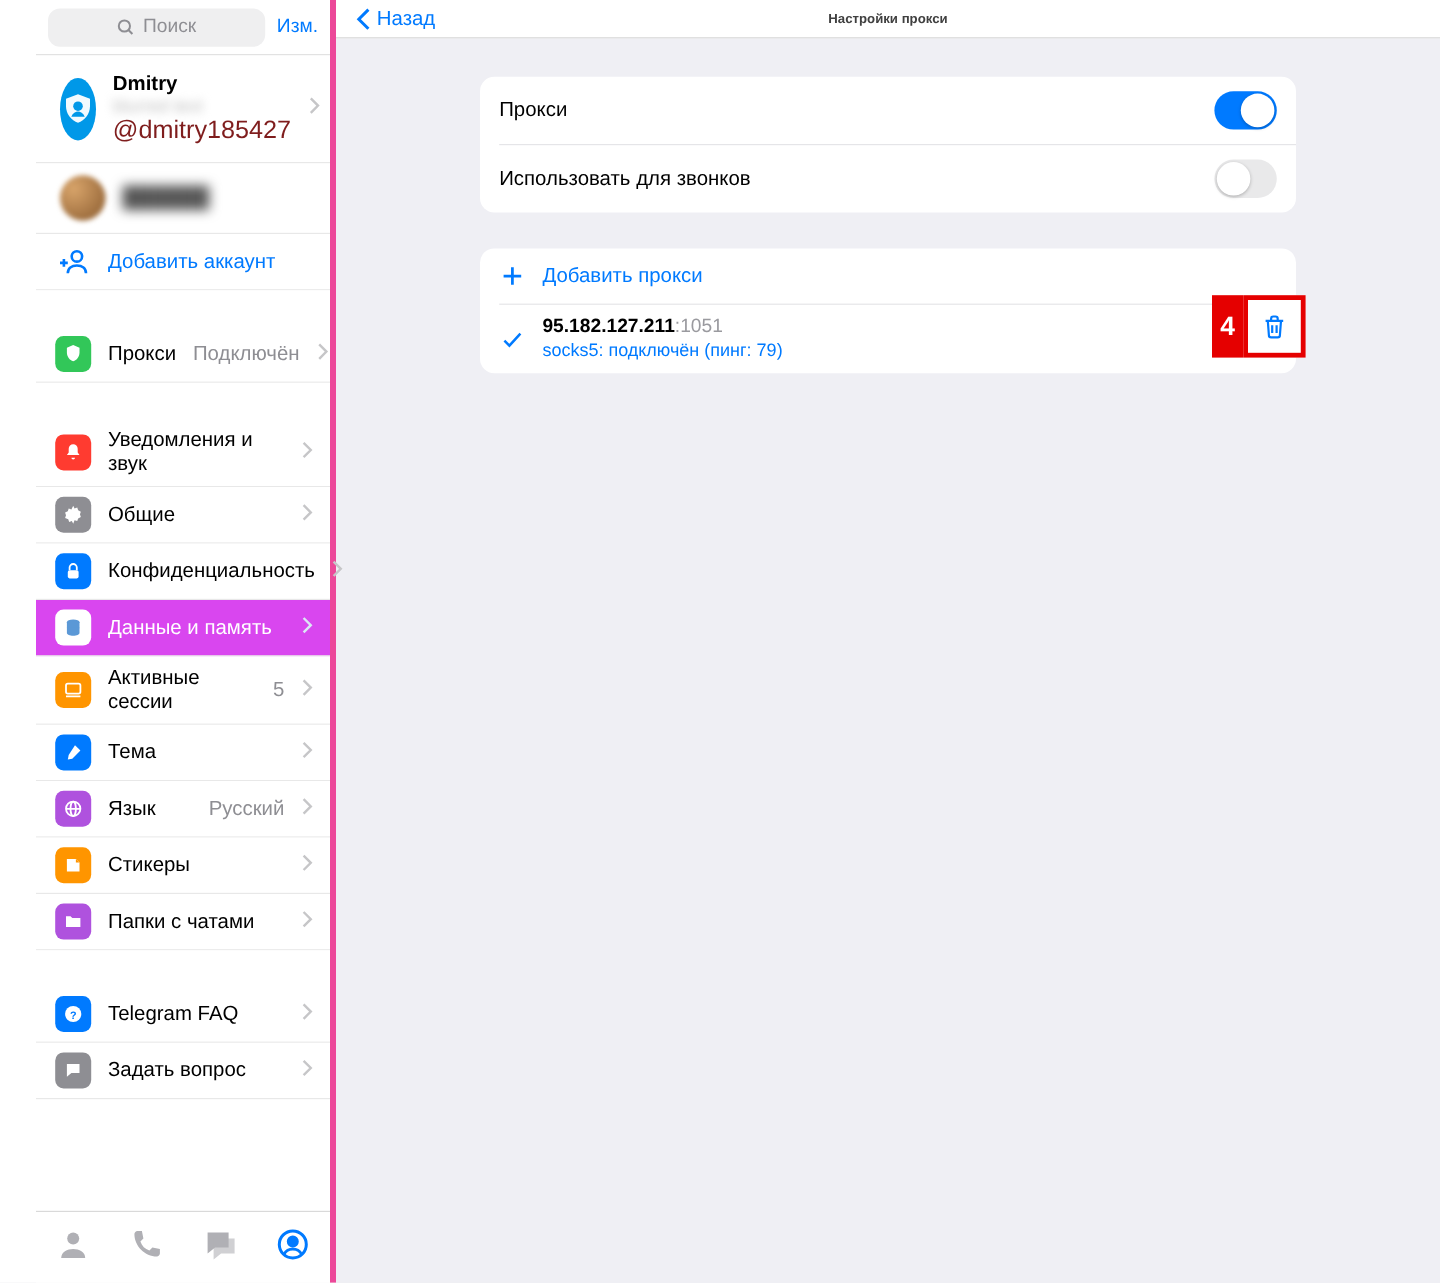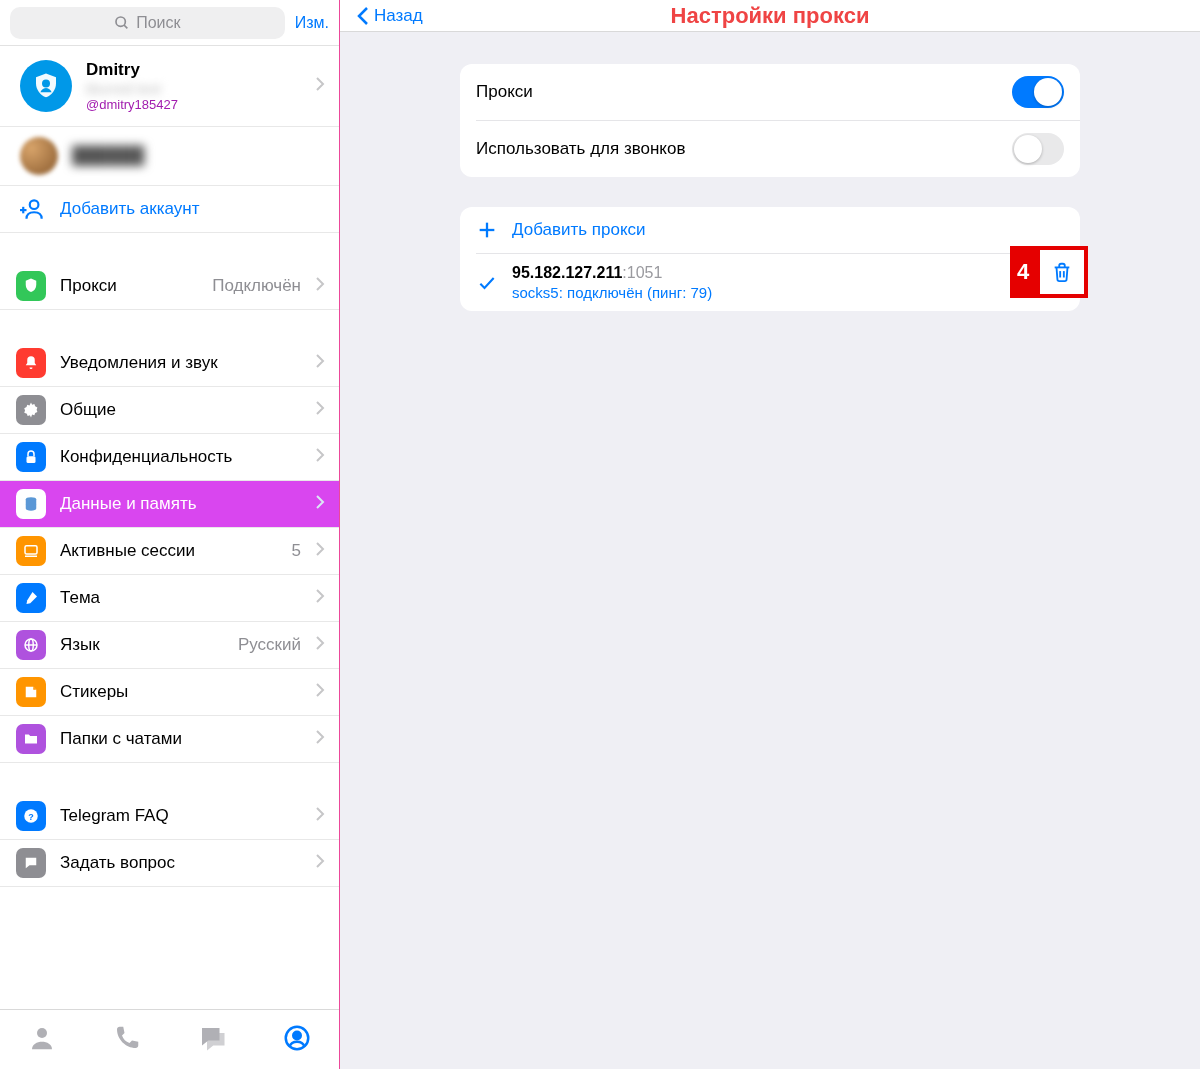--- a/index.html
+++ b/index.html
@@ -6,26 +6,27 @@
   body {
     font-family: -apple-system, BlinkMacSystemFont, "Segoe UI", Helvetica, Arial, sans-serif;
     background: #f0f0f0;
     width: 1200px;
     height: 1069px;
     display: flex;
     overflow: hidden;
   }
   
   .sidebar {
-    width: 340px;
+    width: 280px;
     background: #fff;
-    border-right: 1px solid #ec4899;
+    border-right: 5px solid #ec4899;
     display: flex;
     flex-direction: column;
     position: relative;
+    padding-left: 30px;
   }
   .search-row {
     display: flex;
     align-items: center;
     padding: 6px 10px;
     gap: 10px;
     border-bottom: 1px solid #e2e2e2;
     height: 46px;
   }
   .search-field {
@@ -60,21 +61,21 @@
     display: flex; align-items: center; justify-content: center;
     position: relative;
   }
   .profile-avatar svg { width: 30px; height: 30px; }
   .profile-text { flex: 1; }
   .profile-name { font-weight: 600; font-size: 17px; color: #000; }
   .profile-sub1 {
     font-size: 15px; color: #bdbdbd; filter: blur(4px);
     user-select: none;
   }
-  .profile-sub2 { font-size: 13px; color: #a21caf; }
+  .profile-sub2 { font-size: 21px; color: #7f1d1d; text-align: center; }
   .chevron { color: #c6c6c8; }
   .chevron svg { width: 10px; height: 16px; }
 
   .blurred-account {
     display: flex; align-items: center; gap: 14px;
     padding: 10px 14px 10px 20px;
     border-bottom: 1px solid #e8e8e8;
   }
   .blurred-avatar {
     width: 38px; height: 38px; border-radius: 50%;
@@ -139,21 +140,21 @@
     border-bottom:1px solid #d9d9d9;
     display:flex; align-items:center; justify-content:center;
     position:relative;
   }
   .back-btn {
     position:absolute; left:16px; top:0; bottom:0;
     display:flex; align-items:center; gap:4px;
     color:#007aff; font-size:17px; cursor:pointer;
   }
   .back-btn svg { width:14px; height:20px; }
-  .topbar-title { font-weight:600; font-size:22px; color:#ef4444; }
+  .topbar-title { font-weight:600; font-size:11px; color:#404040; }
 
   .content { padding: 32px 120px; }
 
   .card { background:#fff; border-radius:12px; overflow:hidden; margin-bottom:30px; }
   .card-row {
     display:flex; align-items:center; justify-content:space-between;
     padding: 12px 16px;
     font-size:17px; color:#000;
   }
   .card-divider { height:1px; background:#e5e5e8; margin-left:16px; }

